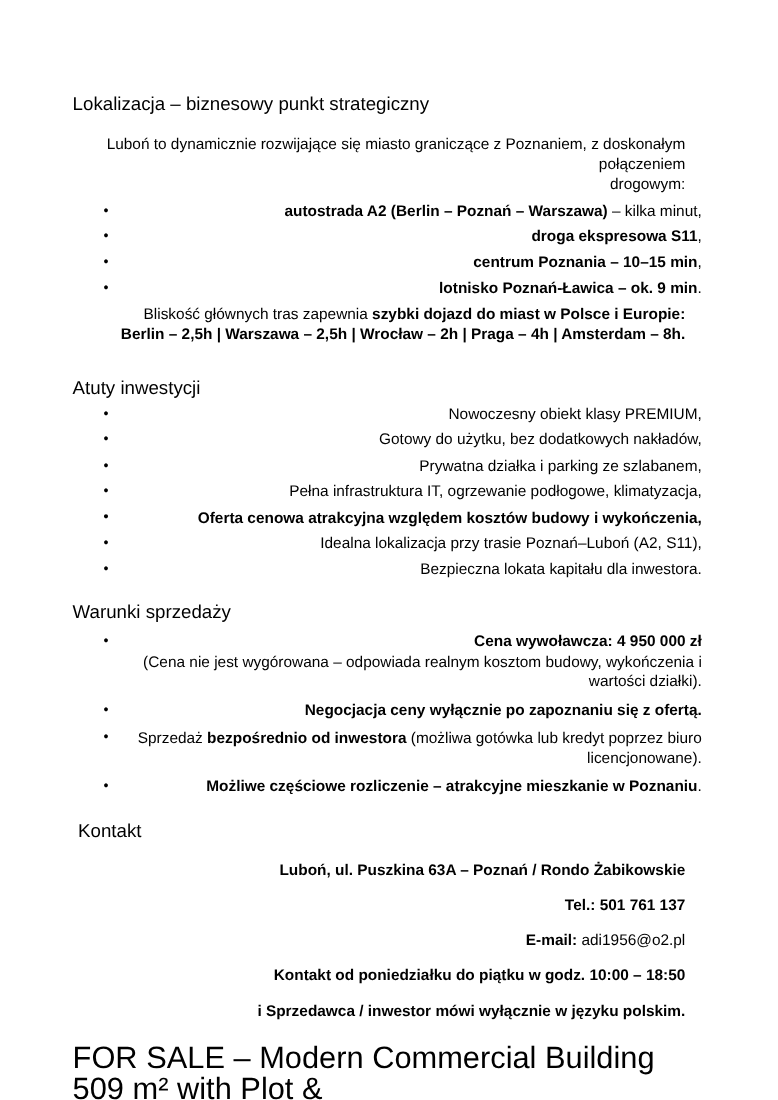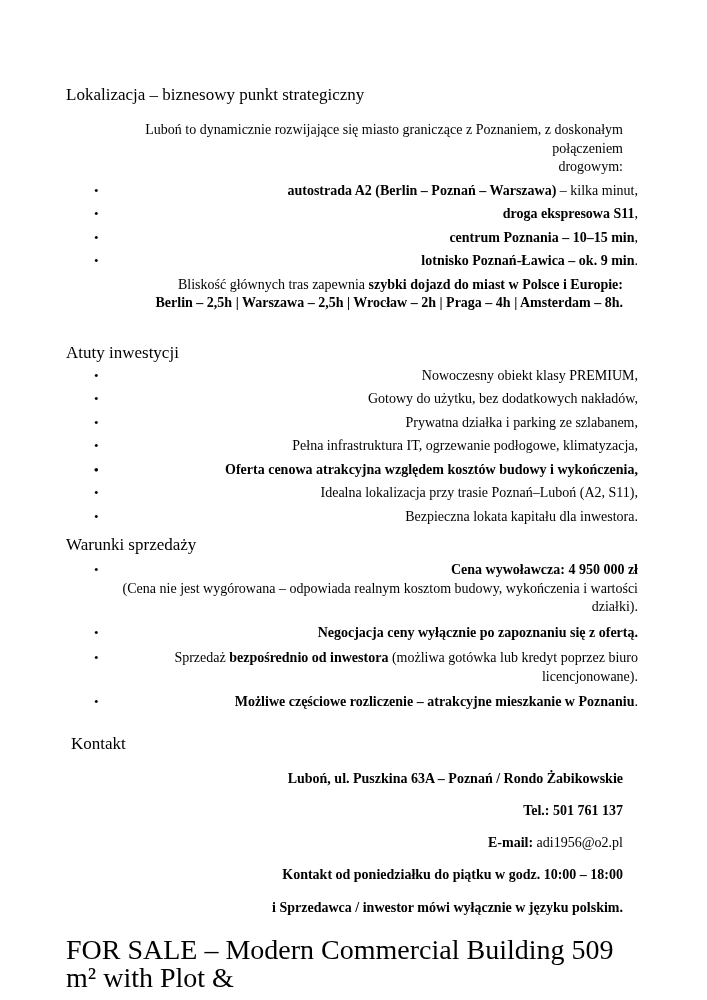--- a/index.html
+++ b/index.html
@@ -8,21 +8,21 @@
     background: #ffffff;
   }
   .page {
     position: relative;
     width: 707px;
     height: 1000px;
     box-sizing: border-box;
     padding: 84px 69px 0 66px;
     background: #ffffff;
     color: #000000;
-    font-family: Liberation Serif, serif;
+    font-family: Liberation Sans, sans-serif;
     font-size: 14px;
     line-height: 18.5px;
     overflow: hidden;
   }
   .section-heading {
     font-size: 17px;
     line-height: 22px;
     font-weight: 400;
     margin: 0;
   }
@@ -47,21 +47,21 @@
     position: absolute;
     left: -16px;
     font-size: 13px;
   }
 
   .distance { margin-top: 2px; }
   .visibility { margin-top: 3px; }
 
   #h-advantages { margin-top: 29px; margin-bottom: 3px; }
 
-  #h-terms { margin-top: 8px; margin-bottom: 5px; }
+  #h-terms { margin-top: 20px; margin-bottom: 5px; }
   ul.terms-list li { margin-bottom: 7px; }
 
   #h-contact { margin-top: 21px; margin-bottom: 9px; padding-left: 5px; }
   .contact-block p {
     font-weight: bold;
     line-height: 17.3px;
   }
   .contact-block .email-value { font-weight: normal; }
 
   .footer-title {
@@ -135,19 +135,19 @@
   </ul>
 
   <h2 class="section-heading" id="h-contact">Kontakt</h2>
 
   <div class="contact-block">
     <p>Luboń, ul. Puszkina 63A – Poznań / Rondo Żabikowskie</p>
     <p>Tel.: 501 761 137</p>
     <p>
       <span>E-mail:</span><span class="email-value"> adi1956@o2.pl</span>
     </p>
-    <p>Kontakt od poniedziałku do piątku w godz. 10:00 – 18:00</p>
+    <p>Kontakt od poniedziałku do piątku w godz. 10:00 – 18:50</p>
     <p>i Sprzedawca / inwestor mówi wyłącznie w języku polskim.</p>
   </div>
 
   <h1 class="footer-title">FOR SALE – Modern Commercial Building 509 m² with Plot &amp;</h1>
 
 </div>
 
 </body></html>

